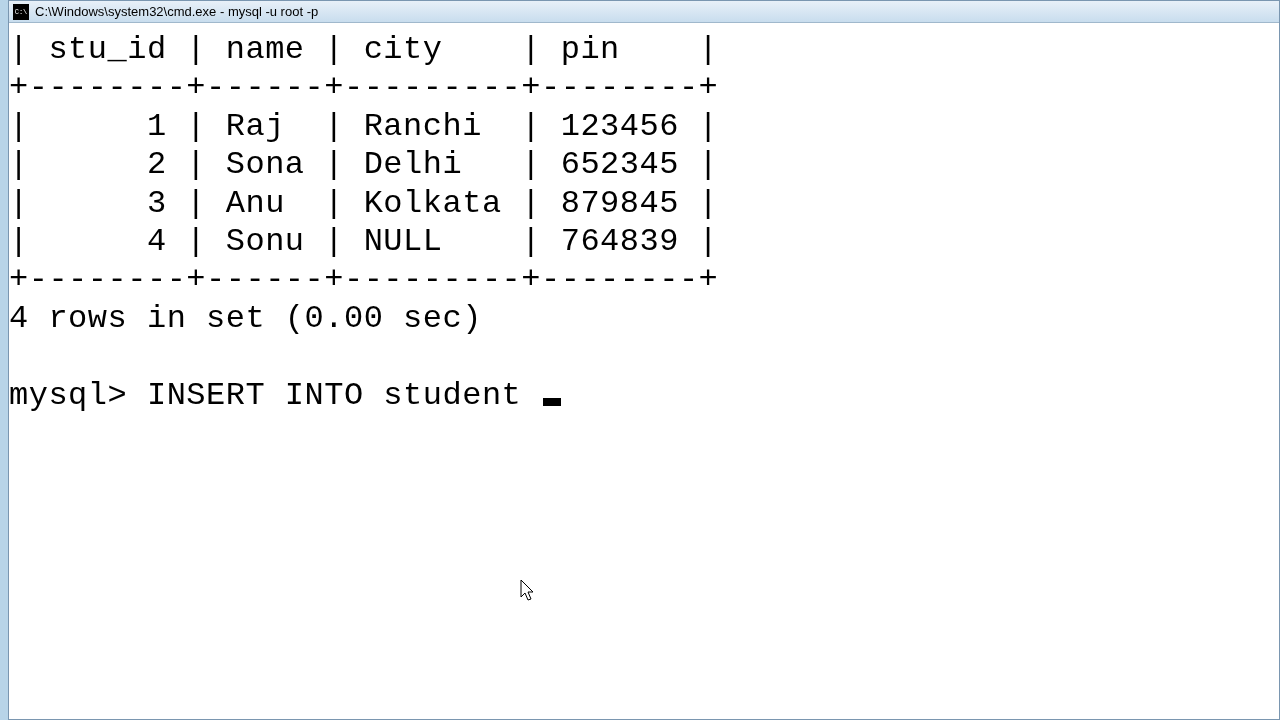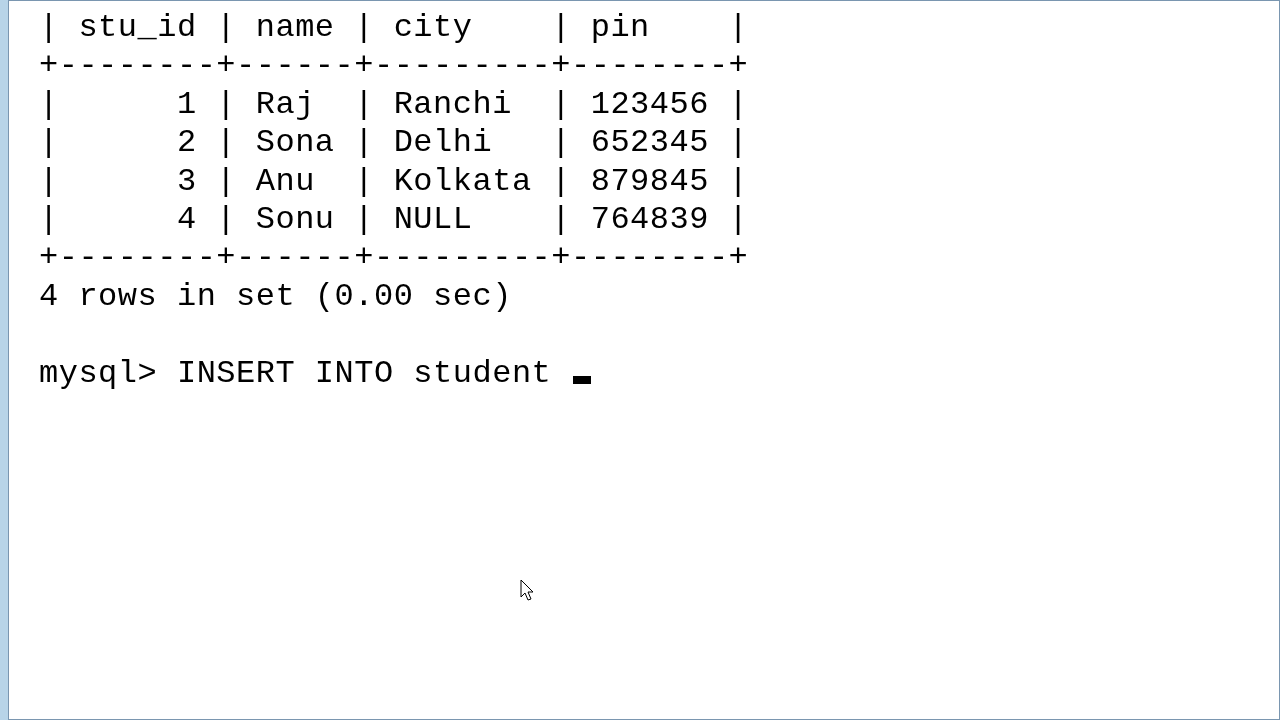--- a/index.html
+++ b/index.html
@@ -56,21 +56,20 @@
       padding: 8px 0 0 0;
       font-size: 32px;
       line-height: 1.2;
       white-space: pre;
       color: #000;
       font-weight: normal;
       letter-spacing: 0.5px;
     }
     .terminal-line {
       display: block;
-      padding-left: 30px;
     }
     .cursor-block {
       display: inline-block;
       width: 18px;
       height: 8px;
       background: #000;
       vertical-align: baseline;
       margin-left: 2px;
       position: relative;
       top: 2px;
@@ -83,20 +82,24 @@
     }
     .mouse-cursor svg {
       width: 18px;
       height: 24px;
     }
   </style>
 </head>
 <body>
 
 <div class="window">
+  <div class="title-bar">
+    <div class="title-icon"></div>
+    <span class="title-text">C:\Windows\system32\cmd.exe - mysql  -u root -p</span>
+  </div>
   <div class="terminal-content"><span class="terminal-line">| <span>stu_id</span> | <span>name</span> | <span>city</span>    | <span>pin</span>    |</span><span class="terminal-line">+--------+------+---------+--------+</span><span class="terminal-line">|      <span>1</span> | <span>Raj</span>  | <span>Ranchi</span>  | <span>123456</span> |</span><span class="terminal-line">|      <span>2</span> | <span>Sona</span> | <span>Delhi</span>   | <span>652345</span> |</span><span class="terminal-line">|      <span>3</span> | <span>Anu</span>  | <span>Kolkata</span> | <span>879845</span> |</span><span class="terminal-line">|      <span>4</span> | <span>Sonu</span> | <span>NULL</span>    | <span>764839</span> |</span><span class="terminal-line">+--------+------+---------+--------+</span><span class="terminal-line">4 rows in set (0.00 sec)</span><span class="terminal-line"> </span><span class="terminal-line"><span>mysql&gt;</span> <span>INSERT INTO student</span> <span class="cursor-block"></span></span></div>
 </div>
 
 <div class="mouse-cursor">
   <svg viewBox="0 0 16 24">
     <path d="M0 0 L0 17 L4 13 L7 20 L10 19 L7 12 L12 12 Z" fill="#ffffff" stroke="#000000" stroke-width="1"></path>
   </svg>
 </div>
 
 </body></html>

